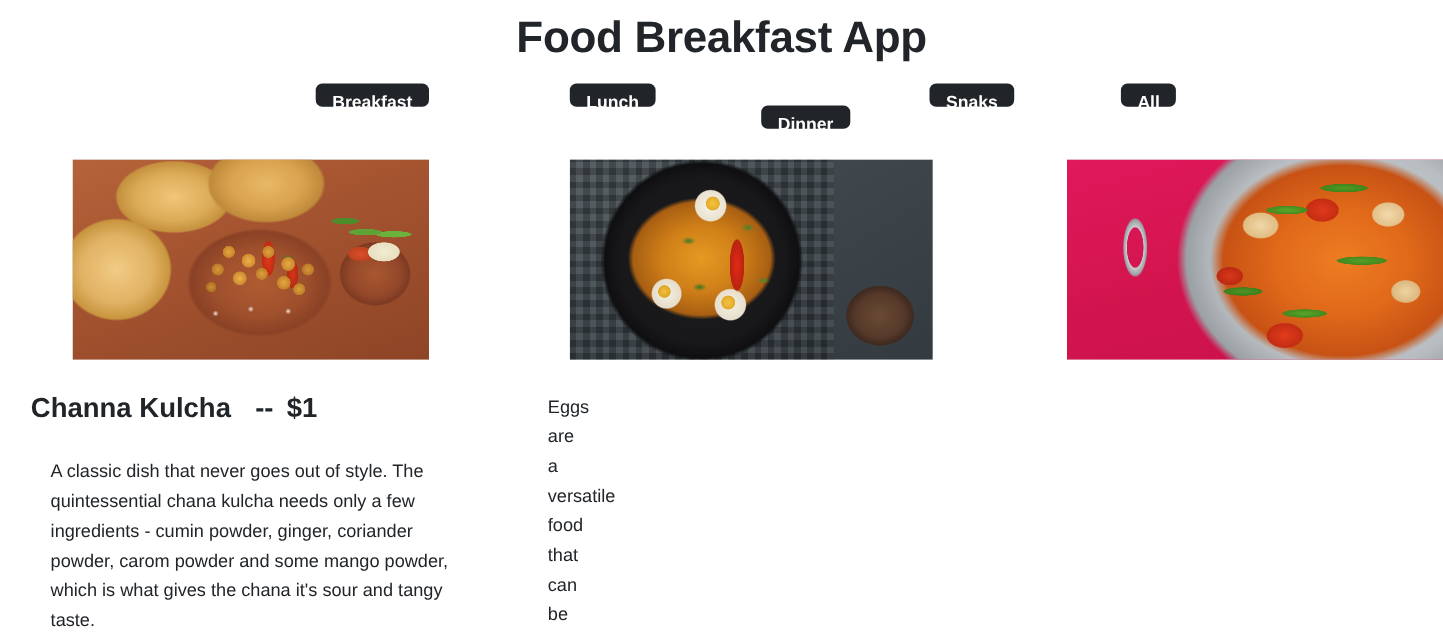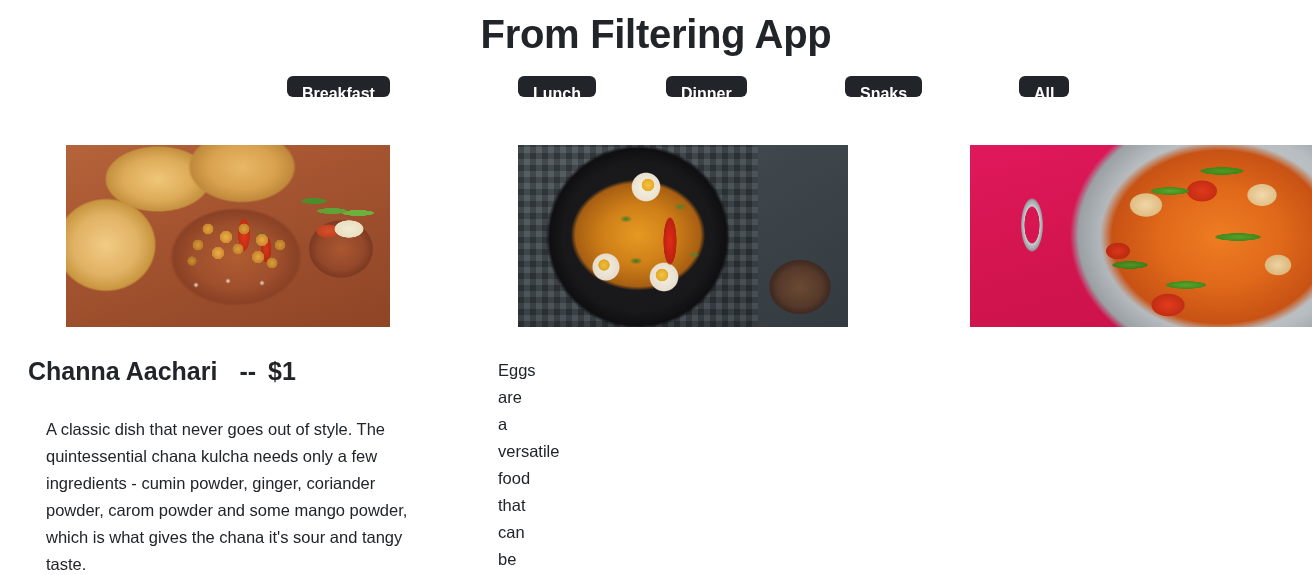--- a/index.html
+++ b/index.html
@@ -54,21 +54,21 @@
     font-size: 16px;
     font-weight: bold;
     padding: 0 15px;
     cursor: pointer;
     line-height: 36px;
     text-align: center;
     white-space: nowrap;
   }
   .btn-breakfast { left: 287px; }
   .btn-lunch     { left: 518px; }
-  .btn-dinner    { left: 666px; }
+  .btn-dinner    { left: 692px; margin-top: 20px; }
   .btn-snaks     { left: 845px; }
   .btn-all       { left: 1019px; }
 
   
   .cards {
     position: absolute;
     top: 145px;
     left: 0;
     width: 1312px;
   }
@@ -258,38 +258,38 @@
   .card-3 { left: 912px; width: 400px; }
   .card-3 .card-media { margin-left: 58px; }
   .card-3 .card-title { padding-left: 30px; }
   .card-3 .card-desc  { padding-left: 30px; width: 390px; }
 </style>
 </head>
 <body>
 
 <div class="page">
 
-  <h1 class="page-title">From Filtering App</h1>
+  <h1 class="page-title">Food Breakfast App</h1>
 
   <div class="filter-row">
     <button class="filter-btn btn-breakfast">Breakfast</button>
     <button class="filter-btn btn-lunch">Lunch</button>
     <button class="filter-btn btn-dinner">Dinner</button>
     <button class="filter-btn btn-snaks">Snaks</button>
     <button class="filter-btn btn-all">All</button>
   </div>
 
   <div class="cards">
 
     <div class="card card-1">
       <div class="card-media">
         <div class="food-img img-channa"></div>
       </div>
       <h2 class="card-title">
-        <span>Channa Aachari</span><span class="sep">--</span><span class="price">$1</span>
+        <span>Channa Kulcha</span><span class="sep">--</span><span class="price">$1</span>
       </h2>
       <p class="card-desc">A classic dish that never goes out of style. The quintessential chana kulcha needs only a few ingredients - cumin powder, ginger, coriander powder, carom powder and some mango powder, which is what gives the chana it's sour and tangy taste.</p>
     </div>
 
     <div class="card card-2">
       <div class="card-media">
         <div class="food-img img-egg"></div>
       </div>
       <p class="card-desc">Eggs are a versatile food that can be cooked for any meal of the day. From breakfast to dinner, it can be a go-to food. Here is a mildly-spiced egg curry made with garlic, onions, a whole lot of kasuri methi, fresh cream, yogurt and fresh coriander.</p>
     </div>

